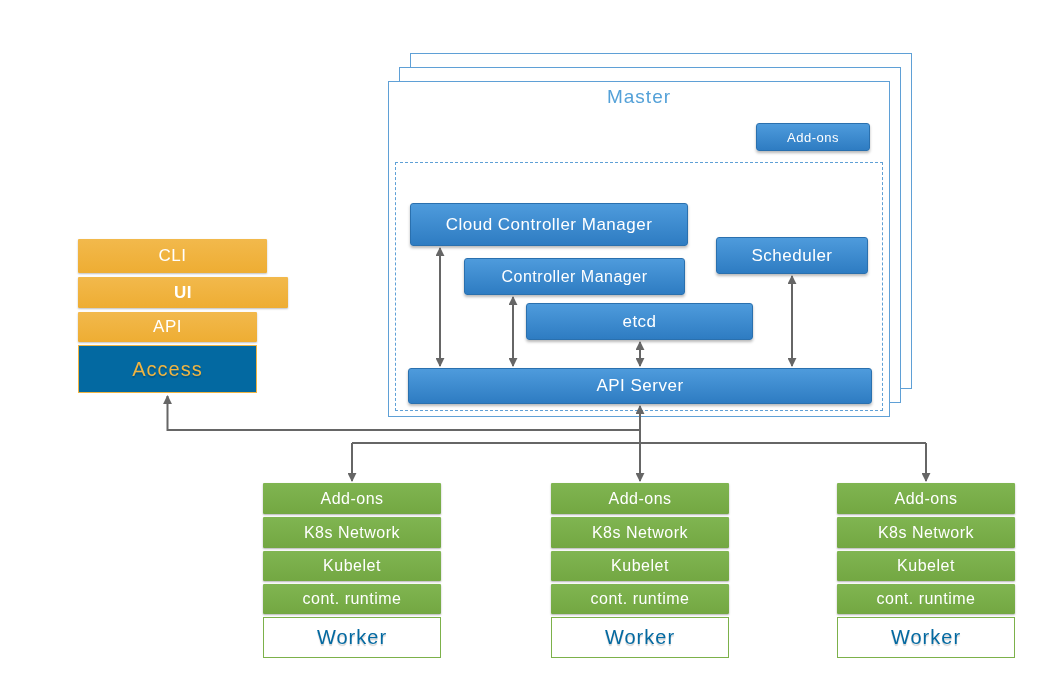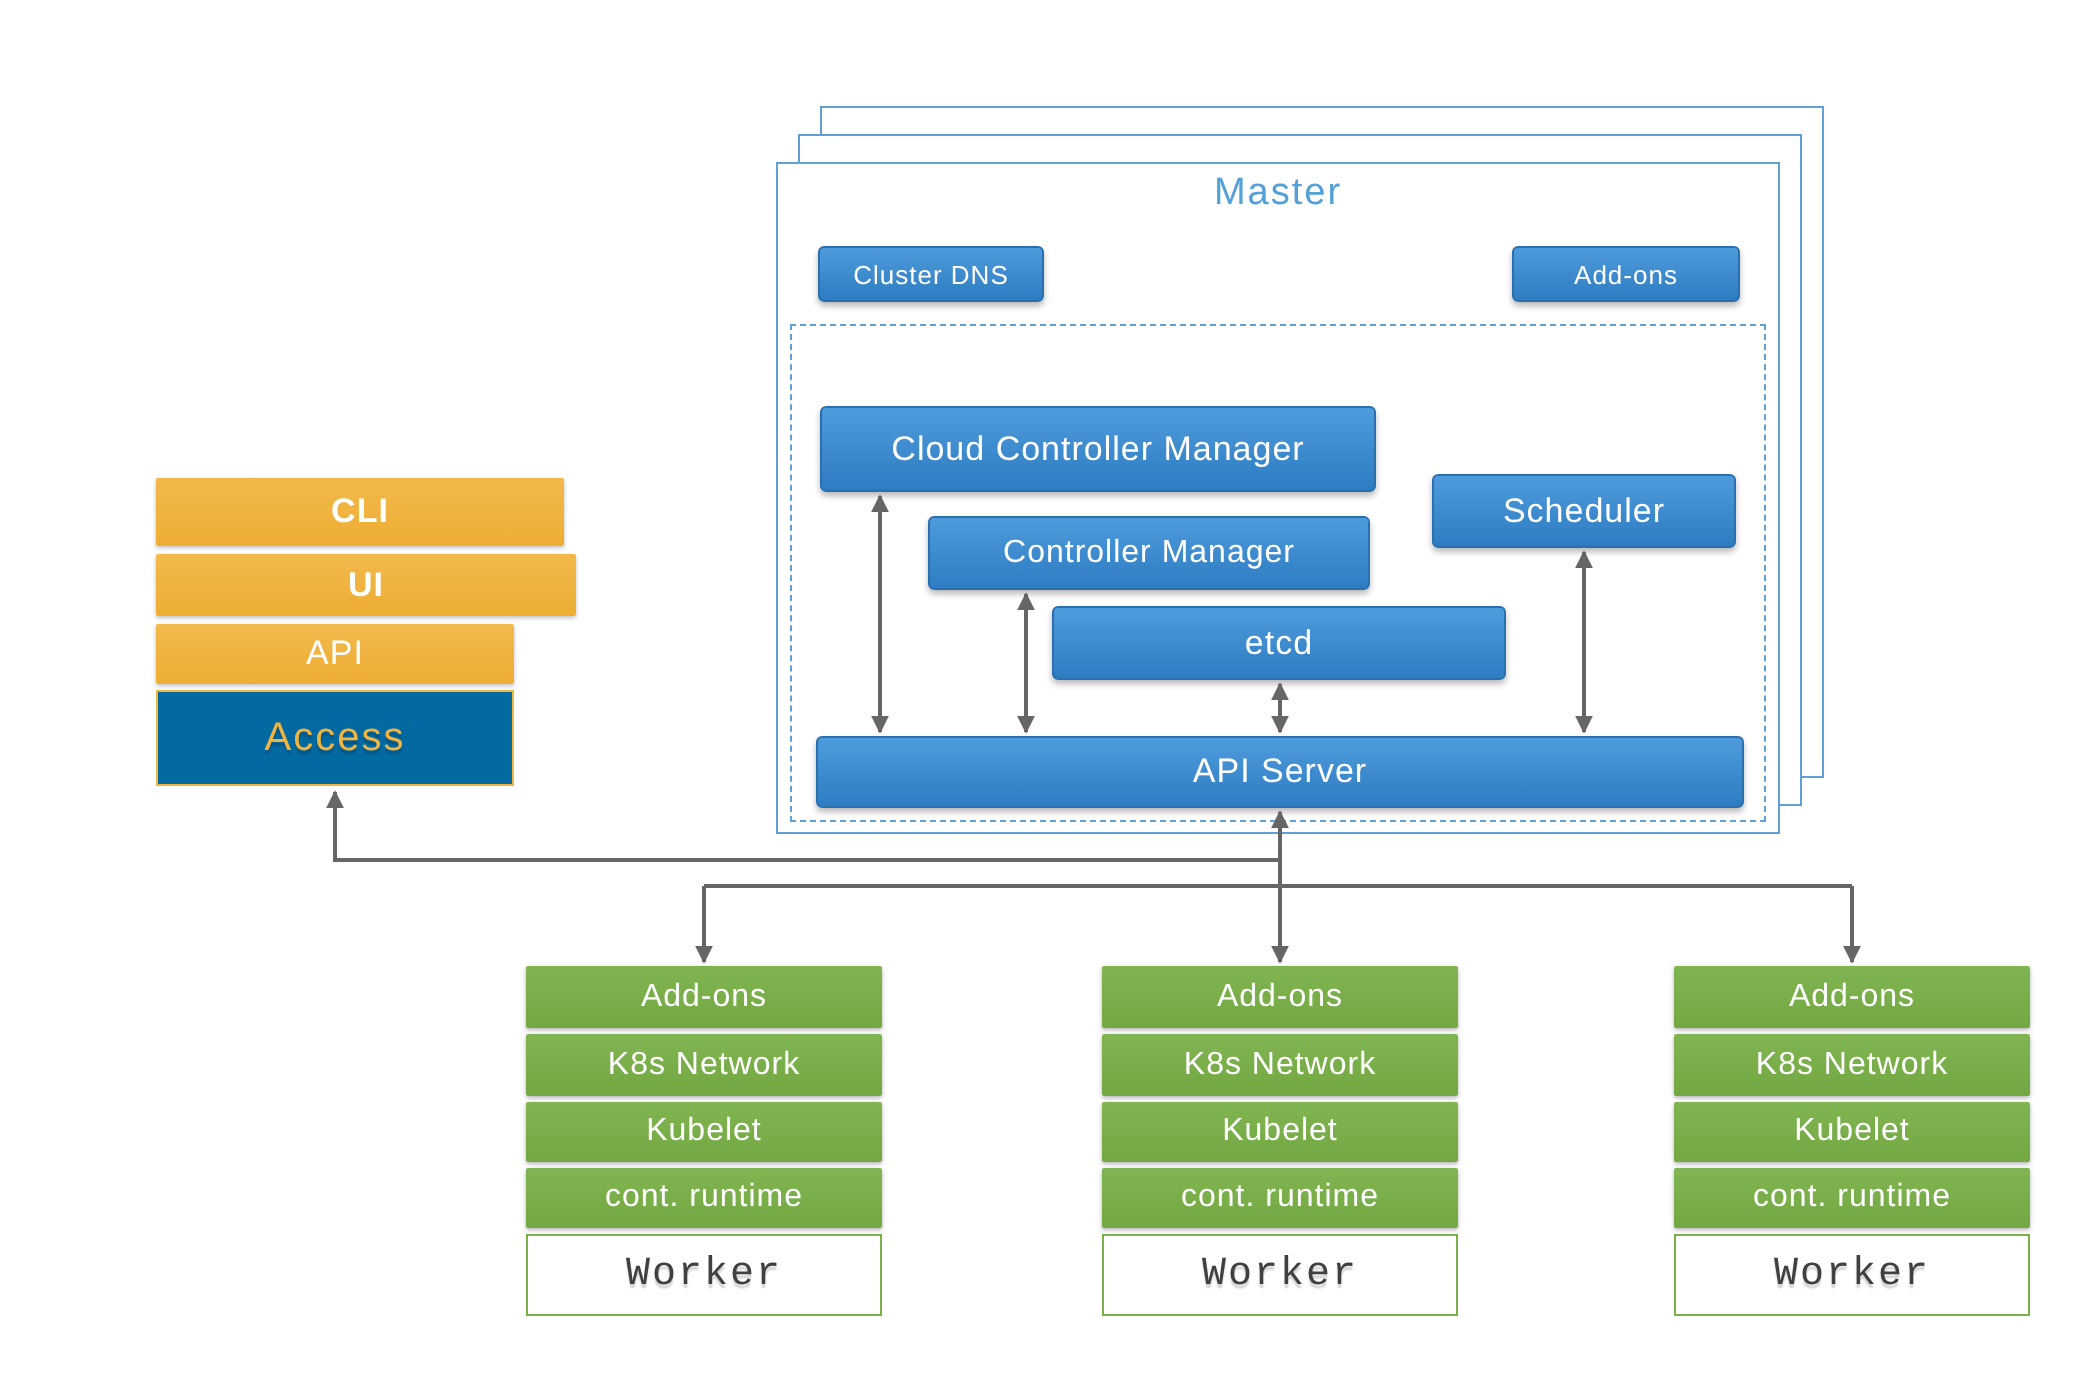--- a/index.html
+++ b/index.html
@@ -48,51 +48,49 @@
     position:absolute;box-sizing:border-box;
     background:linear-gradient(#80b551,#73a742);
     border-radius:1px;
     color:#ffffff;display:flex;align-items:center;justify-content:center;
     box-shadow:0 1px 2px rgba(0,0,0,0.3);
     font-size:16px;letter-spacing:0.5px;
   }
   .green-outline{
     position:absolute;box-sizing:border-box;background:#ffffff;
     border:1.5px solid #7cb14a;
-    color:#404040;display:flex;align-items:center;justify-content:center;
+    color:#0369a1;display:flex;align-items:center;justify-content:center;
     font-size:20px;letter-spacing:1px;
     text-shadow:0 2px 1px rgba(0,0,0,0.18);
-    font-family:Liberation Mono, monospace;
   }
   .connectors{position:absolute;left:0;top:0;width:1040px;height:690px;pointer-events:none;z-index:6;}
   .node{z-index:3;}
 </style>
 </head>
 <body>
 
 <div class="canvas">
 
   <div class="layer" style="left:410px;top:53px;width:502px;height:336px;z-index:1;"></div>
   <div class="layer" style="left:399px;top:67px;width:502px;height:336px;z-index:1;"></div>
   <div class="layer" style="left:388px;top:81px;width:502px;height:336px;z-index:2;"></div>
 
   <div class="master-title node" style="z-index:3;">Master</div>
 
-  <div class="blue-box node" style="left:409px;top:123px;width:113px;height:28px;font-size:13px;">Cluster DNS</div>
   <div class="blue-box node" style="left:756px;top:123px;width:114px;height:28px;font-size:13px;">Add-ons</div>
 
   <div class="runtime-box" style="z-index:2;"></div>
 
   <div class="blue-box node" style="left:410px;top:203px;width:278px;height:43px;font-size:17px;text-align:center;">Cloud Controller Manager</div>
   <div class="blue-box node" style="left:464px;top:258px;width:221px;height:37px;font-size:16px;">Controller Manager</div>
   <div class="blue-box node" style="left:716px;top:237px;width:152px;height:37px;font-size:17px;">Scheduler</div>
   <div class="blue-box node" style="left:526px;top:303px;width:227px;height:37px;font-size:17px;">etcd</div>
   <div class="blue-box node" style="left:408px;top:368px;width:464px;height:36px;font-size:17px;">API Server</div>
 
-  <div class="orange-row node" style="left:78px;top:239px;width:204px;height:34px;font-weight:bold;">CLI</div>
+  <div class="orange-row node" style="left:78px;top:239px;width:189px;height:34px;">CLI</div>
   <div class="orange-row node" style="left:78px;top:277px;width:210px;height:31px;font-weight:bold;">UI</div>
   <div class="orange-row node" style="left:78px;top:312px;width:179px;height:30px;">API</div>
   <div class="orange-outline node" style="left:78px;top:345px;width:179px;height:48px;">Access</div>
 
   <div class="green-row node" style="left:263px;top:483px;width:178px;height:31px;">Add-ons</div>
   <div class="green-row node" style="left:263px;top:517px;width:178px;height:31px;">K8s Network</div>
   <div class="green-row node" style="left:263px;top:551px;width:178px;height:30px;">Kubelet</div>
   <div class="green-row node" style="left:263px;top:584px;width:178px;height:30px;">cont. runtime</div>
   <div class="green-outline node" style="left:263px;top:617px;width:178px;height:41px;">Worker</div>
 

